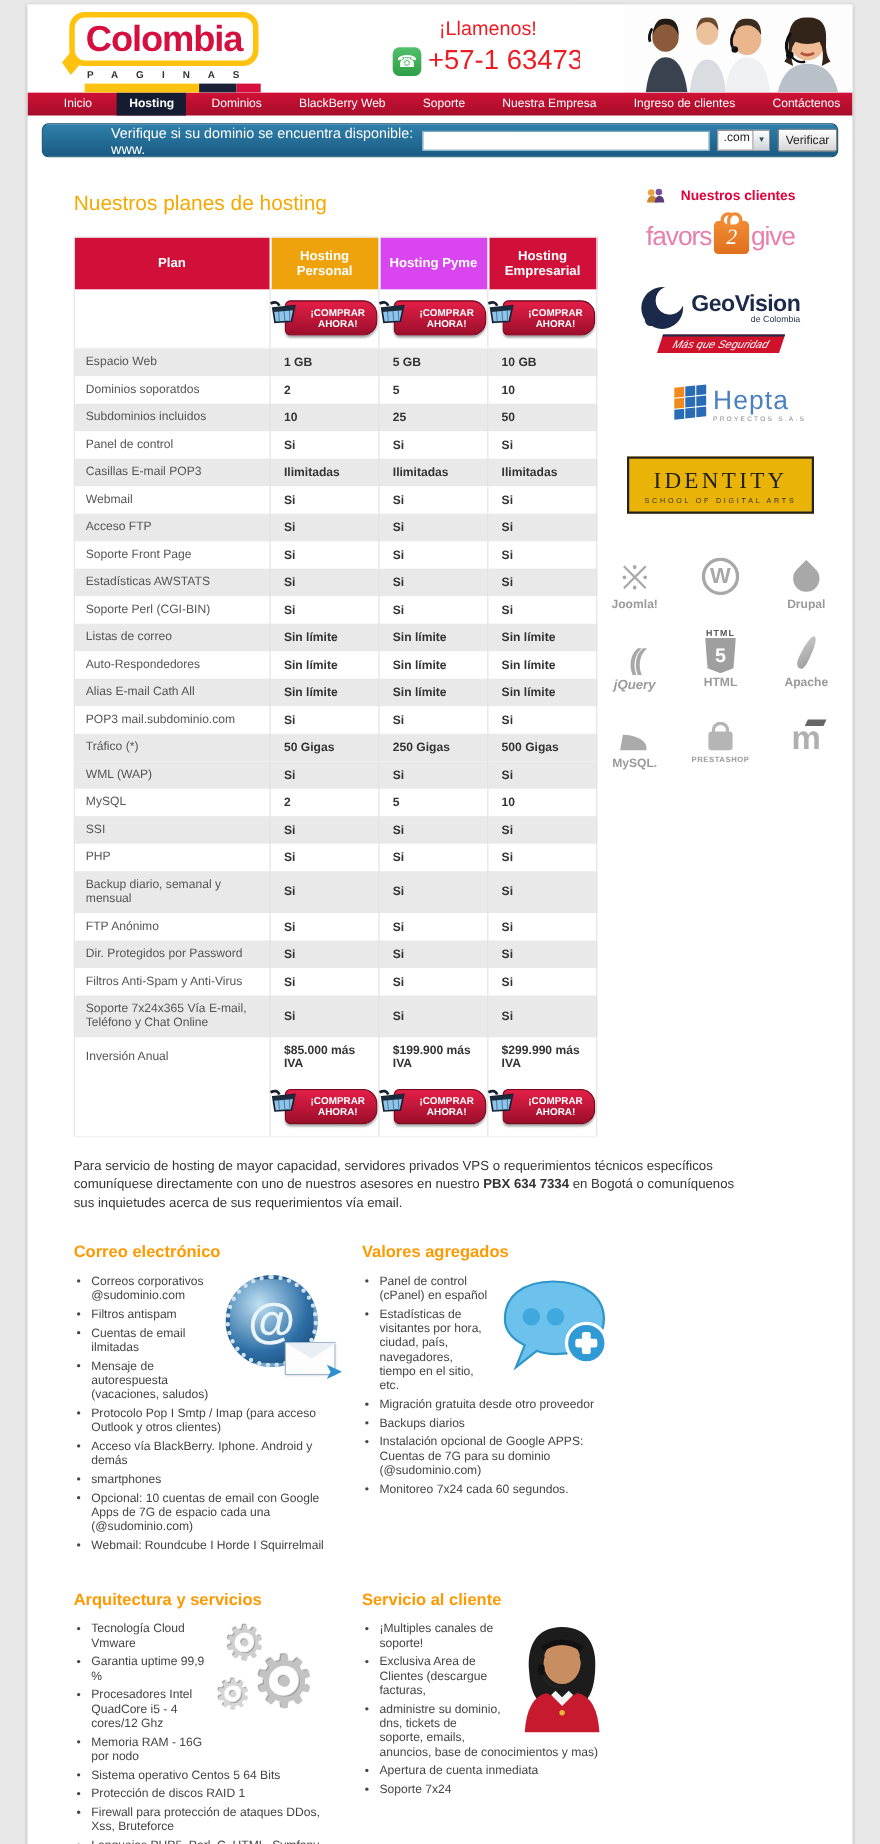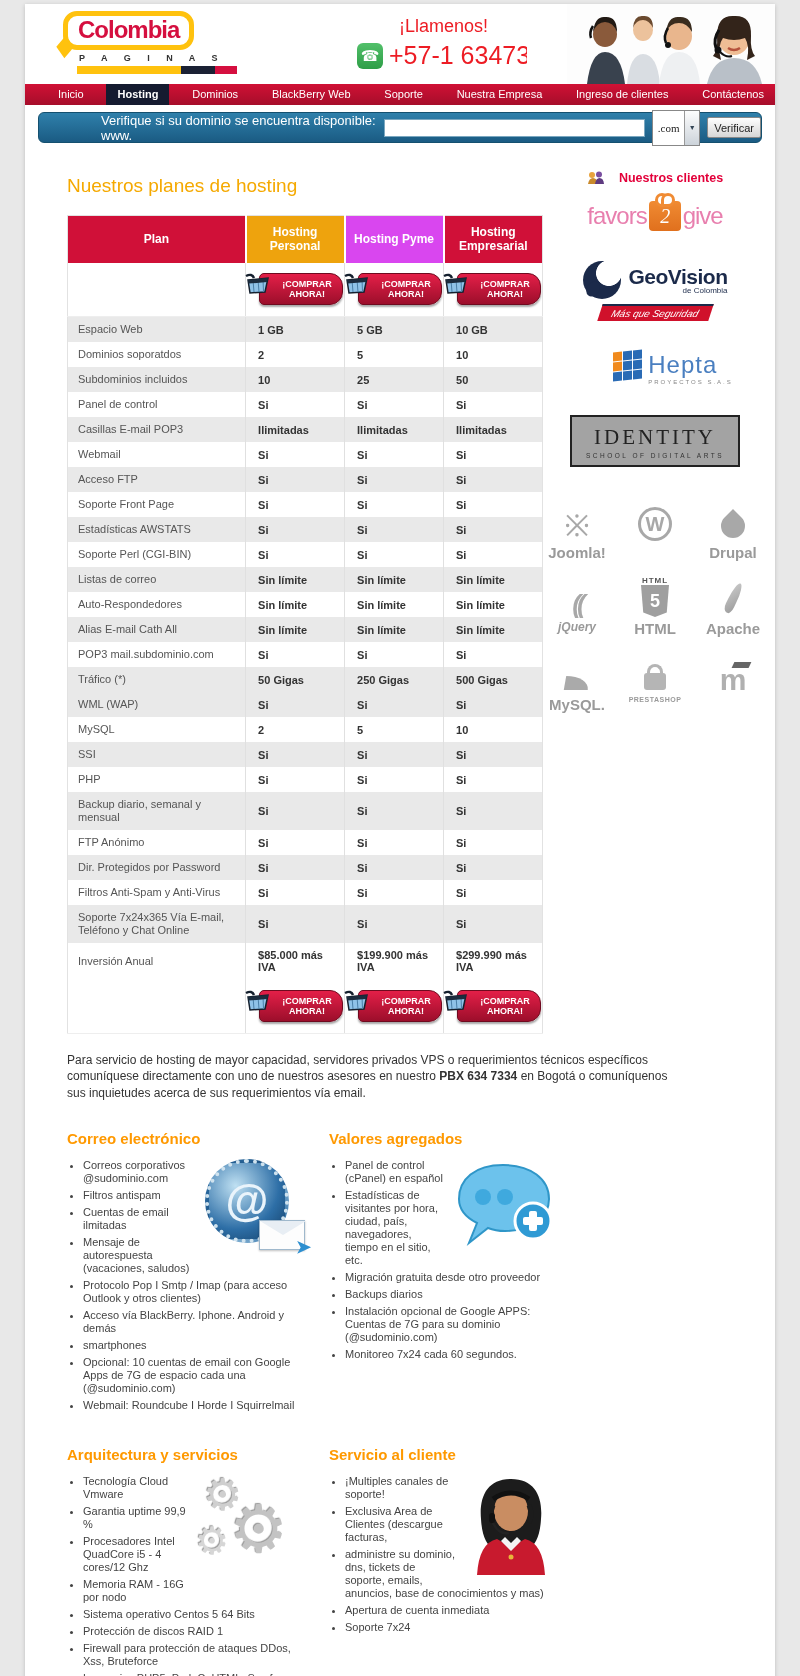--- a/index.html
+++ b/index.html
@@ -8,21 +8,21 @@
   .card { width:750px; margin:4px auto 18px; background:#fff; border-radius:0 0 10px 10px;
           box-shadow:0 1px 4px rgba(0,0,0,.18); overflow:hidden; }
 
   
   .site-header { position:relative; height:80px; background:#fff; }
   .logo { position:absolute; left:38px; top:7px; width:175px; }
   .logo-bubble { display:inline-block; border:5px solid #ffc20e; border-radius:14px;
                  padding:0 10px 1px 10px; position:relative; background:#fff; }
   .logo-bubble:after { content:""; position:absolute; left:-10px; bottom:-9px; width:14px; height:14px;
                  background:#ffc20e; transform:rotate(55deg) skew(15deg); }
-  .logo-colombia { font-size:24px; font-weight:bold; color:#d50f3f; letter-spacing:-1px; }
+  .logo-colombia { font-size:33px; font-weight:bold; color:#d50f3f; letter-spacing:-1px; }
   .logo-paginas { font-size:9px; font-weight:bold; color:#333; letter-spacing:7px; margin:3px 0 3px 16px; }
   .logo-bar { display:flex; height:8px; margin-left:14px; width:160px; }
   .logo-bar .seg-y { flex:1; background:#ffc20e; }
   .logo-bar .seg-n { width:34px; background:#1b2134; }
   .logo-bar .seg-r { width:22px; background:#d50f3f; }
   .phone-block { position:absolute; left:332px; top:12px; color:#ed1c24; }
   .call-cta { font-size:18px; margin-left:42px; margin-bottom:4px; }
   .phone-row { display:flex; align-items:center; gap:6px; }
   .phone-icon { width:26px; height:26px; background:linear-gradient(#52c06a,#2e9e47); border-radius:6px;
                 color:#fff; font-size:15px; display:flex; align-items:center; justify-content:center; }
@@ -34,22 +34,22 @@
               padding-left:22px; font-size:11px;justify-content:space-between; }
   .nav-item { color:#fff; line-height:21px; padding:0 11px; cursor:pointer; }
   .nav-item.active { background:#151b30; font-weight:bold; }
 
   
   .domain-bar { margin:7px 13px 12px; height:31px; border-radius:6px;
                 background:linear-gradient(#2f80ab,#1a5b83); border:1px solid #14506f;
                 display:flex; align-items:center; padding-left:62px; gap:7px; }
   .domain-label { color:#fff; font-size:13px; }
   .domain-input { width:290px; height:18px; border:1px solid #7aa7c0; font-size:11px; padding:0 4px; }
-  .tld-select { width:54px; height:36px; background:#fff; border:1px solid #888; font-size:11px;
-                color:#222; display:flex; align-items:center; cursor:pointer;font-family:Liberation Serif, serif; }
+  .tld-select { width:54px; height:19px; background:#fff; border:1px solid #888; font-size:11px;
+                color:#222; display:flex; cursor:pointer; }
   .tld-value { flex:1; padding-left:5px; }
   .tld-dd { width:15px; height:100%; background:linear-gradient(#fdfdfd,#ccd3da); border-left:1px solid #999;
             font-size:7px; color:#345; display:flex; align-items:center; justify-content:center; }
   .verify-btn { height:21px; font-size:11px; background:linear-gradient(#fefefe,#d6d6d6);
                 border:1px solid #888; border-radius:2px; padding:0 6px; color:#222; cursor:pointer;
                 font-family:"Liberation Sans", sans-serif; }
 
   
   .content-row { display:flex; padding:10px 12px 0 42px; }
   .main-col { width:478px; }
@@ -127,30 +127,30 @@
   .geo-name { font-size:21px; font-weight:800; color:#1b2a4a; letter-spacing:-.5px; }
   .geo-sub { font-size:8px; color:#1b2a4a; text-align:right; margin-top:-3px; }
   .geo-banner { margin-top:5px; background:#d0112b; color:#fff; font-style:italic; font-size:10px;
               padding:2px 12px; transform:skewX(-18deg); border-top:2px solid #1b2a4a; }
   .hepta { display:flex; align-items:flex-start; gap:6px;margin-left:36px; }
   .hepta-grid { display:grid; grid-template-columns:repeat(3,9px); grid-auto-rows:9px; gap:1px; transform:skewY(-6deg); }
   .hepta-grid i { background:#2a6bb5; }
   .hepta-grid i.o { background:#f08a1d; }
   .hepta-name { font-size:24px; color:#4a7fc0; font-weight:300; letter-spacing:1px; }
   .hepta-sub { font-size:6px; color:#888; letter-spacing:2px; text-align:right; }
-  .identity { border:2px solid #222; padding:8px 14px 6px; text-align:center; background:#a3a3a3; }
+  .identity { border:2px solid #222; padding:8px 14px 6px; text-align:center; background:#eab308; }
   .identity-name { font-family:"Liberation Serif", serif; font-size:21px; letter-spacing:3px; color:#222; }
   .identity-sub { font-size:6.5px; letter-spacing:2.5px; color:#333; margin-top:2px; }
 
   .tech-grid { display:grid; grid-template-columns:repeat(3,64px); gap:16px 14px; justify-content:center;
                margin-top:34px; }
   .tech-item { text-align:center; color:#9a9a9a; }
   .tech-glyph { height:40px; display:flex; align-items:flex-end; justify-content:center; font-size:30px;
                 color:#a8a8a8; line-height:1; }
-  .tech-label { font-size:15px; font-weight:bold; color:#9a9a9a; margin-top:3px; }
+  .tech-label { font-size:11px; font-weight:bold; color:#9a9a9a; margin-top:3px; }
   .wp-circle { width:34px; height:34px; border:3px solid #a8a8a8; border-radius:50%; font-size:20px;
                font-weight:bold; display:flex; align-items:center; justify-content:center; }
   .drop { width:24px; height:24px; background:#a8a8a8; border-radius:0 50% 50% 50%; transform:rotate(45deg); margin-bottom:3px;}
   .jq-glyph { font-size:26px; font-weight:bold; font-style:italic; letter-spacing:-4px; }
   .tl-jquery .tech-label { font-style:italic; font-size:12px; }
   .html5-wrap { display:flex; flex-direction:column; align-items:center; }
   .html5-top { font-size:8px; font-weight:bold; letter-spacing:1px; color:#555; }
   .shield { width:28px; height:32px; background:#9f9f9f; clip-path:polygon(0 0,100% 0,92% 86%,50% 100%,8% 86%);
             color:#fff; font-size:18px; font-weight:bold; display:flex; align-items:center; justify-content:center; }
   .feather { width:9px; height:32px; background:linear-gradient(120deg,#c9c9c9,#9d9d9d);

